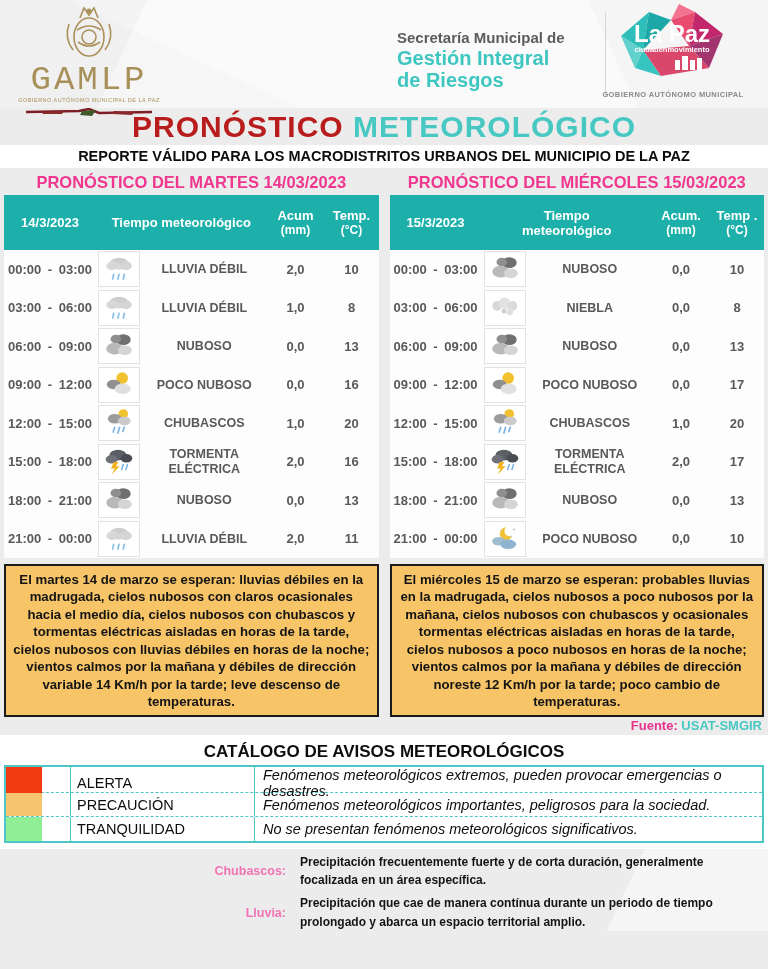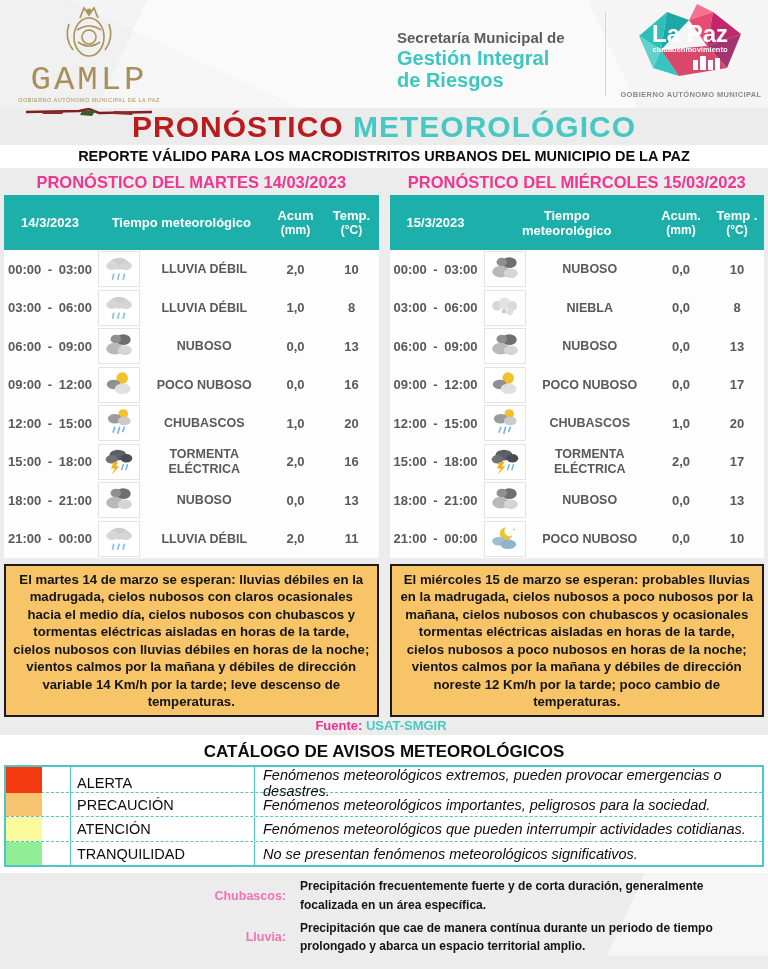--- a/index.html
+++ b/index.html
@@ -21,21 +21,21 @@
   .gamlp { position:absolute; left:14px; top:4px; width:150px; text-align:center; }
   .gamlp-acronym {
     font-family:Liberation Mono, monospace; font-size:34px; color:#a8905a;
     letter-spacing:3px; line-height:0.95; font-weight:normal;
   }
   .gamlp-caption { font-size:5.5px; color:#a8905a; letter-spacing:0.5px; margin-top:1px; }
   .secretaria { position:absolute; right:196px; top:30px; width:175px; text-align:left; line-height:1.1; }
   .secretaria .l1 { color:#5c5c5c; font-size:15px; font-weight:bold; }
   .secretaria .l2, .secretaria .l3 { color:#3ec6c0; font-size:20px; font-weight:bold; }
   .hdr-sep { position:absolute; right:162px; top:12px; width:1px; height:84px; background:#d5d5d5; }
-  .lapaz { position:absolute; right:2px; top:2px; width:150px; text-align:center; }
+  .lapaz { position:absolute; right:20px; top:2px; width:150px; text-align:center; }
   .lapaz-caption { font-size:7.5px; font-weight:bold; color:#8a8a8a; letter-spacing:0.4px; margin-top:0px; }
   
   .title-row { height:37px; text-align:center; font-weight:bold; font-size:30px; letter-spacing:1px; line-height:37px; }
   .title-pink { color:#b91c1c; }
   .title-teal { color:#48c8c2; }
   .subtitle-band { height:23px; background:#ffffff; text-align:center; font-weight:bold; font-size:14.5px; line-height:22px; color:#0d0d0d; }
   
   .forecast { display:flex; gap:11px; padding:0 4px; margin-top:2px; }
   .fcol { flex:1; min-width:0; }
   .sec-title { color:#f0368e; font-weight:bold; font-size:16.5px; text-align:center; height:25px; line-height:25px; }
@@ -54,21 +54,21 @@
   .cell.time { font-size:13px; color:#595959; font-weight:bold; word-spacing:3px; }
   .iconcell { height:37px; display:flex; align-items:center; justify-content:center; }
   .wicon { width:42px; height:36px; border:1px solid #e3e3e3; background:#fff; display:flex; align-items:center; justify-content:center; }
   .cell.desc { font-size:12.5px; color:#595959; font-weight:bold; line-height:1.15; padding:0 2px; }
   .cell.num { font-size:13px; color:#595959; font-weight:bold; }
   .summary-box {
     margin-top:6px; border:2px solid #1b1b1b; background:#f7c468;
     min-height:140px; padding:5px 7px; text-align:center;
     font-weight:bold; font-size:13.2px; line-height:1.32; color:#141414;
   }
-  .fuente-line { text-align:center; padding-right:6px; height:17px; font-size:13px; font-weight:bold; margin-top:1px; }
+  .fuente-line { text-align:right; padding-right:6px; height:17px; font-size:13px; font-weight:bold; margin-top:1px; }
   .fuente-label { color:#e9318e; }
   .fuente-value { color:#48c8c2; }
   
   .catalog { background:#ffffff; padding:3px 4px 6px 4px; }
   .catalog-title { text-align:center; font-weight:bold; font-size:17px; color:#0d0d0d; height:27px; line-height:27px; }
   .catalog-table { border:2px solid #4cc6c6; }
   .crow { display:grid; grid-template-columns:36px 156px 1fr; align-items:center; height:24.5px; background:#fff;gap:28px; }
   .crow + .crow { border-top:1.5px dashed #4cc6c6; }
   .swatch { height:100%; }
   .lvl { font-size:14.5px; color:#0d0d0d; padding-left:6px; border-left:1.5px solid #4cc6c6; height:100%; display:flex; align-items:center; }
@@ -494,25 +494,20 @@
         <div class="swatch" style="background:#f23a10"></div>
         <div class="lvl">ALERTA</div>
         <div class="ldesc">Fenómenos meteorológicos extremos, pueden provocar emergencias o desastres.</div>
       </div>
       <div class="crow">
         <div class="swatch" style="background:#f6c46e"></div>
         <div class="lvl">PRECAUCIÓN</div>
         <div class="ldesc">Fenómenos meteorológicos importantes, peligrosos para la sociedad.</div>
       </div>
       <div class="crow">
-        <div class="swatch" style="background:#fbfb9d"></div>
-        <div class="lvl">ATENCIÓN</div>
-        <div class="ldesc">Fenómenos meteorológicos que pueden interrumpir actividades cotidianas.</div>
-      </div>
-      <div class="crow">
         <div class="swatch" style="background:#90ee96"></div>
         <div class="lvl">TRANQUILIDAD</div>
         <div class="ldesc">No se presentan fenómenos meteorológicos significativos.</div>
       </div>
     </div>
 </div>
 
 <div class="glossary">
   <div id="glossary-entries">
       <div class="gentry">

